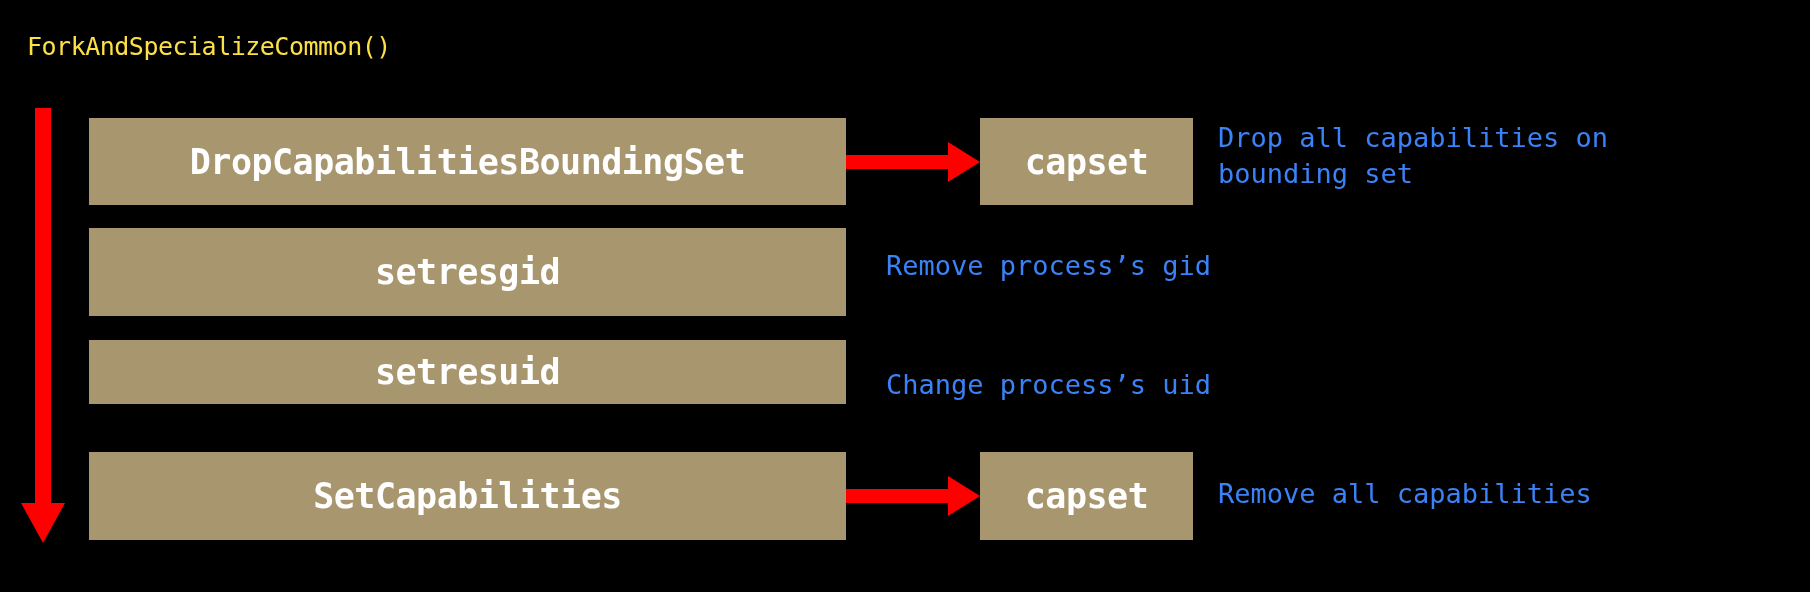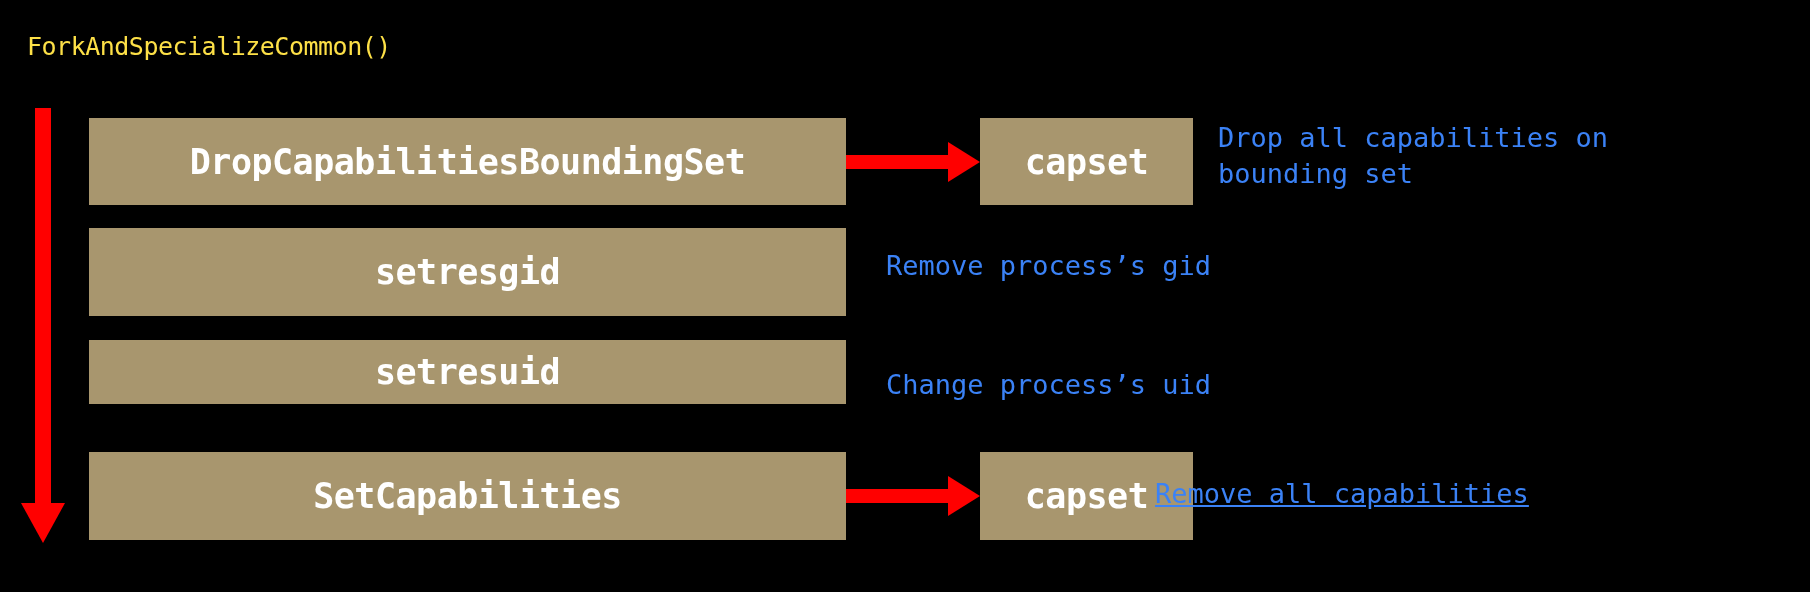--- a/index.html
+++ b/index.html
@@ -76,21 +76,21 @@
     font-family: "DejaVu Sans Mono", monospace;
     font-weight: normal;
     font-size: 27px;
     line-height: 36px;
     color: #3b82f6;
     white-space: pre-line;
   }
   .annot-1 { left: 1218px; top: 120px; }
   .annot-2 { left: 886px;  top: 248px; }
   .annot-3 { left: 886px;  top: 367px; }
-  .annot-4 { left: 1155px; top: 476px; text-decoration: underline; }
+  .annot-4 { left: 1218px; top: 476px; }
 
   
   .v-arrow {
     position: absolute;
     left: 35px;
     top: 108px;
     width: 16px;
     height: 400px;
     background: #ff0000;
   }

